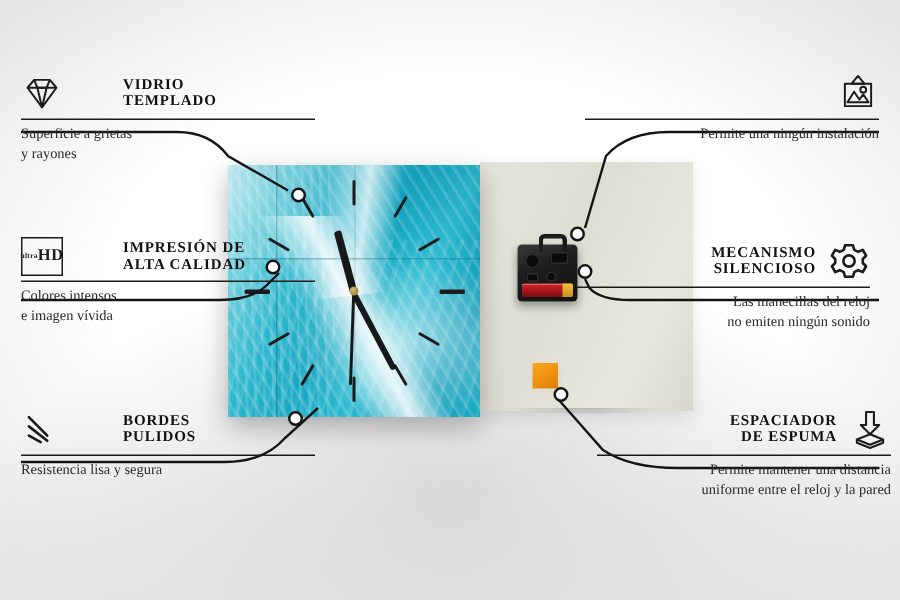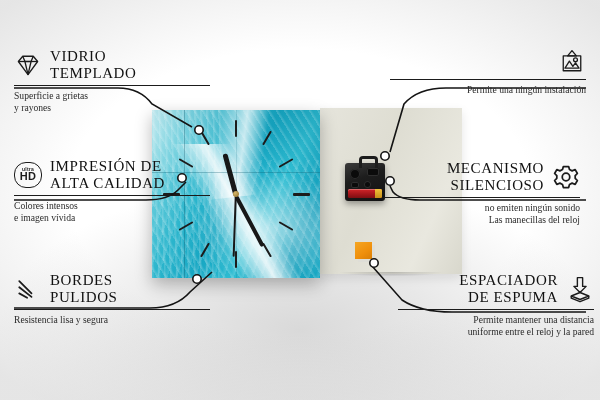--- a/index.html
+++ b/index.html
@@ -89,37 +89,38 @@
   .spacer{
     position:absolute;left:355px;top:242px;width:17px;height:17px;
     background:linear-gradient(145deg,#f5a623 0%,#ef8f0b 60%,#d97f06 100%);
     box-shadow:3px 3px 0 rgba(220,220,215,0.75);
   }
 
   
   .feat{position:absolute;width:196px;}
   .feat .head{display:flex;align-items:center;gap:8px;}
   .feat .titles{
-    font-weight:normal;letter-spacing:.6px;line-height:1.12;font-size:15px;color:#111;
+    font-weight:bold;letter-spacing:.6px;line-height:1.12;font-size:10px;color:#111;
     text-transform:uppercase;
+    margin-left:32px;
   }
   .feat .rule{height:1.4px;background:#1b1b1b;margin:3px 0 4px 0;width:100%;}
   .feat .desc{font-size:9.6px;line-height:1.28;color:#2a2a2a;}
   .feat.left .head{justify-content:flex-start;}
   .feat.left .titles{text-align:left;}
   .feat.left .desc{text-align:left;}
   .feat.right .head{justify-content:flex-end;}
   .feat.right .titles{text-align:right;}
   .feat.right .desc{text-align:right;}
   .ic{width:28px;height:28px;flex:0 0 28px;display:block;}
 
   .hd-badge{
-    width:26px;height:24px;flex:0 0 26px;border:1.6px solid #1b1b1b;border-radius:12px;
-    display:flex;flex-direction:column;align-items:center;justify-content:center;line-height:1;
-    font-family:Liberation Sans, sans-serif;
+    width:26px;height:24px;flex:0 0 26px;border:1.6px solid #1b1b1b;border-radius:0;
+    display:flex;flex-direction:row;align-items:center;justify-content:center;line-height:1;
+    font-family:Liberation Serif, serif;
   }
   .hd-badge .u{font-size:5px;font-weight:bold;letter-spacing:.2px;color:#1b1b1b;}
   .hd-badge .h{font-size:11px;font-weight:bold;letter-spacing:.3px;color:#1b1b1b;margin-top:-1px;}
 
   
   #f-vidrio{left:14px;top:48px;}
   #f-impresion{left:14px;top:158px;}
   #f-bordes{left:14px;top:272px;}
   #f-asidero{left:390px;top:48px;}
   #f-mecanismo{left:384px;top:160px;}
@@ -287,22 +288,22 @@
       </div>
       <svg class="ic" viewBox="0 0 32 32">
         <g fill="none" stroke="#1b1b1b" stroke-width="2" stroke-linejoin="round">
           <path d="M13 4 H19 L20 7.5 L23 9 L26.5 7.5 L29 12 L26.5 14.5 V17.5 L29 20 L26.5 24.5 L23 23 L20 24.5 L19 28 H13 L12 24.5 L9 23 L5.5 24.5 L3 20 L5.5 17.5 V14.5 L3 12 L5.5 7.5 L9 9 L12 7.5 Z"></path>
           <circle cx="16" cy="16" r="4.3"></circle>
         </g>
       </svg>
     </div>
     <div class="rule"></div>
     <div class="desc">
+      <div>Las manecillas del reloj</div>
       <div>no emiten ningún sonido</div>
-      <div>Las manecillas del reloj</div>
     </div>
   </div>
 
   <div class="feat right" id="f-espaciador">
     <div class="head">
       <div class="titles">
         <div>ESPACIADOR</div>
         <div>DE ESPUMA</div>
       </div>
       <svg class="ic" viewBox="0 0 32 32">

